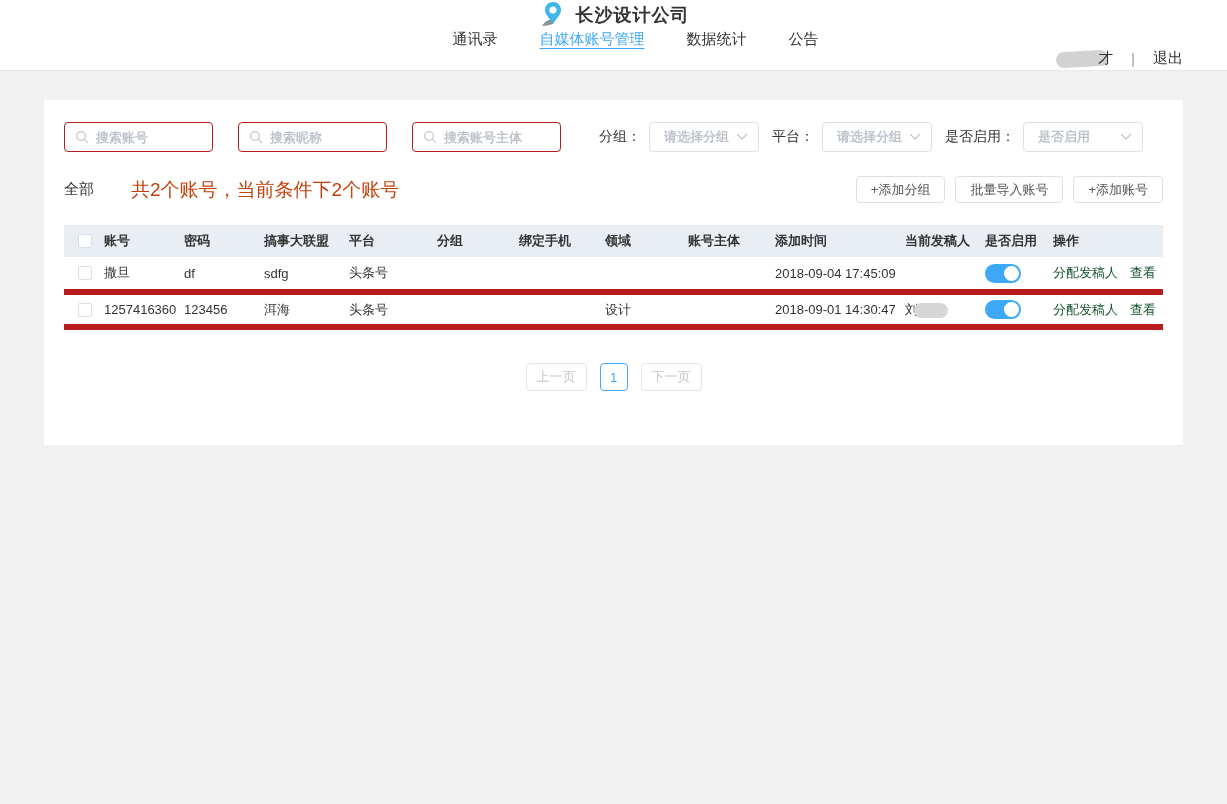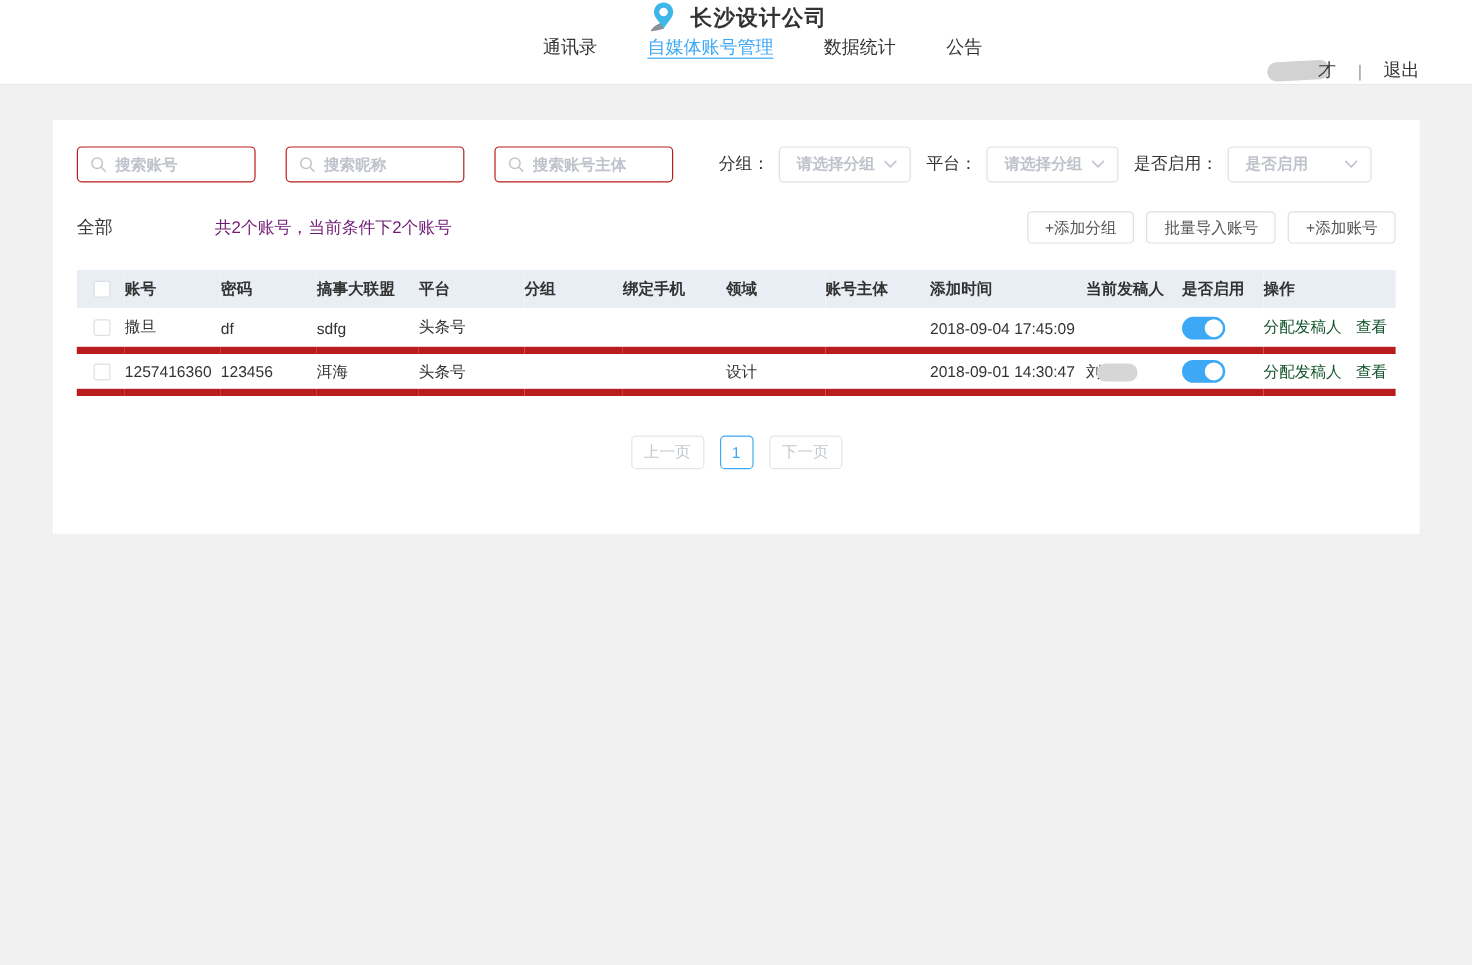--- a/index.html
+++ b/index.html
@@ -91,21 +91,21 @@
     cursor: pointer;
     background: #fff;
   }
   .select-box.wide { width: 120px; }
   .select-placeholder { font-size: 13px; color: #bfc4cc; font-weight: bold; white-space: nowrap; }
   .chev { display: flex; }
 
   
   .summary-row { display: flex; align-items: center; margin-top: 24px; }
   .all-label { font-size: 15px; color: #333; margin-right: 37px; cursor: pointer; }
-  .count-text { font-size: 14px; color: #701a75; margin-left: 48px; }
+  .count-text { font-size: 19px; color: #c2410c; }
   .toolbar { margin-left: auto; display: flex; align-items: center; }
   .tool-btn {
     height: 27px;
     border: 1px solid #dcdfe6;
     border-radius: 4px;
     background: #fff;
     font-size: 13px;
     color: #555;
     padding: 0 14px;
     margin-left: 10px;

